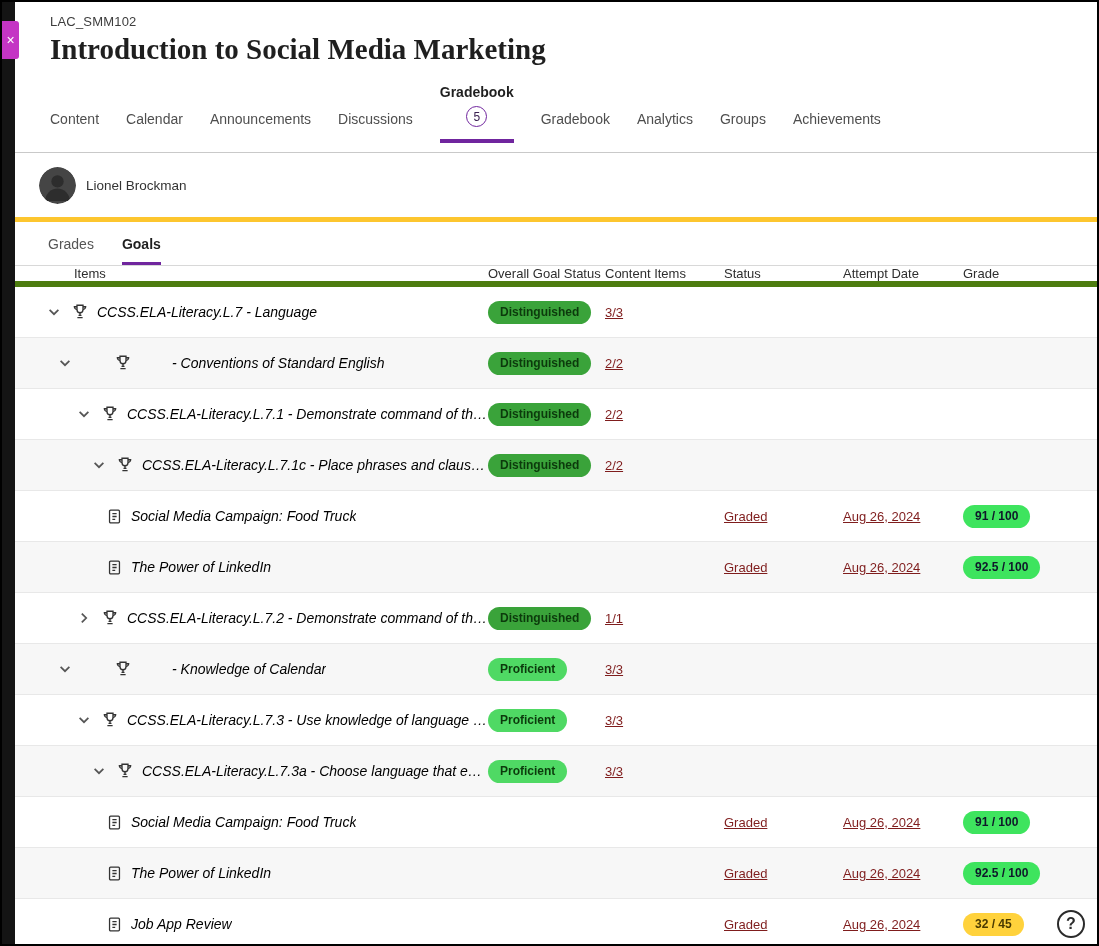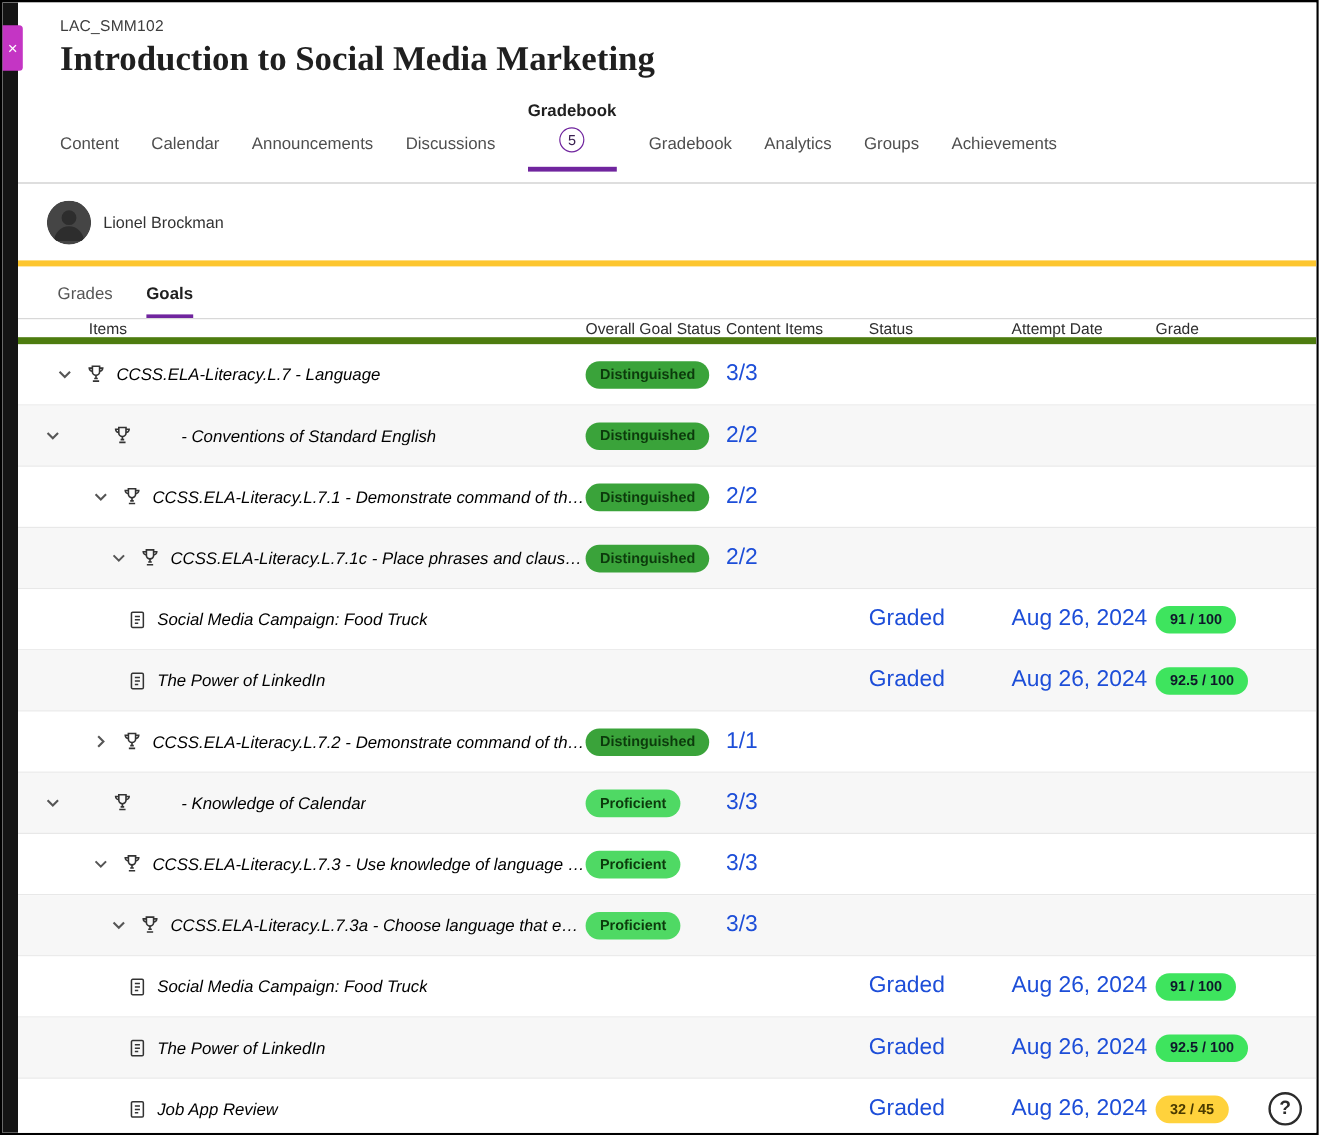--- a/index.html
+++ b/index.html
@@ -42,26 +42,26 @@
   
   .gtable{flex:1;display:flex;flex-direction:column;overflow:hidden;}
   .thead,.trow{display:grid;grid-template-columns:473px 117px 119px 119px 120px 1fr;align-items:center;}
   .thead{height:48px;border-bottom:6px solid #4d7c0f;}
   .th{font-size:13px;color:#2e2e2e;font-weight:500;white-space:nowrap;}
   .th.first{padding-left:59px;}
   .trow{height:50px;border-bottom:1px solid #e8e8e8;background:#fff;}
   .tbody .trow:nth-child(even){background:#f7f7f7;}
   .cell{min-width:0;}
   .c-items{display:flex;align-items:center;}
-  .ind-0{padding-left:31px;}.ind-1{padding-left:21px;gap:32px;}.ind-2{padding-left:61px;}.ind-3{padding-left:76px;}.ind-item{padding-left:91px;}
+  .ind-0{padding-left:31px;}.ind-1{padding-left:42px;gap:32px;}.ind-2{padding-left:61px;}.ind-3{padding-left:76px;}.ind-item{padding-left:91px;}
   .chev{display:inline-flex;width:16px;justify-content:center;margin-right:9px;cursor:pointer;flex:0 0 auto;}
   .chev.collapsed svg{transform:rotate(-90deg);}
   .icon-goal,.icon-doc{display:inline-flex;margin-right:8px;flex:0 0 auto;}
   .row-label{font-size:14px;color:#000000;white-space:nowrap;overflow:hidden;text-overflow:ellipsis;cursor:pointer;font-style:italic;}
-  .txt{font-size:19px;color:#1d4ed8;}
+  .txt{font-size:13px;color:#7f1d1d;text-decoration:underline;}
   .pill{display:inline-flex;align-items:center;justify-content:center;height:23px;padding:0 12px;border-radius:12px;
     font-size:12px;font-weight:700;white-space:nowrap;}
   .p-dist{background:var(--distinguished-bg,#3aa33a);color:#0c3a0c;}
   .p-prof{background:var(--proficient-bg,#4fd964);color:#0c3a0c;}
   .p-green{background:var(--grade-green-bg,#3ee45e);color:#0f172a;cursor:pointer;}
   .p-yellow{background:var(--grade-yellow-bg,#ffd23c);color:#4a3a00;cursor:pointer;}
 
   .help-fab{position:absolute;right:12px;bottom:6px;width:28px;height:28px;border-radius:50%;border:2.5px solid #2b2b2b;
     background:#fff;color:#2b2b2b;font-size:16px;font-weight:700;display:flex;align-items:center;justify-content:center;cursor:pointer;}
 </style>

